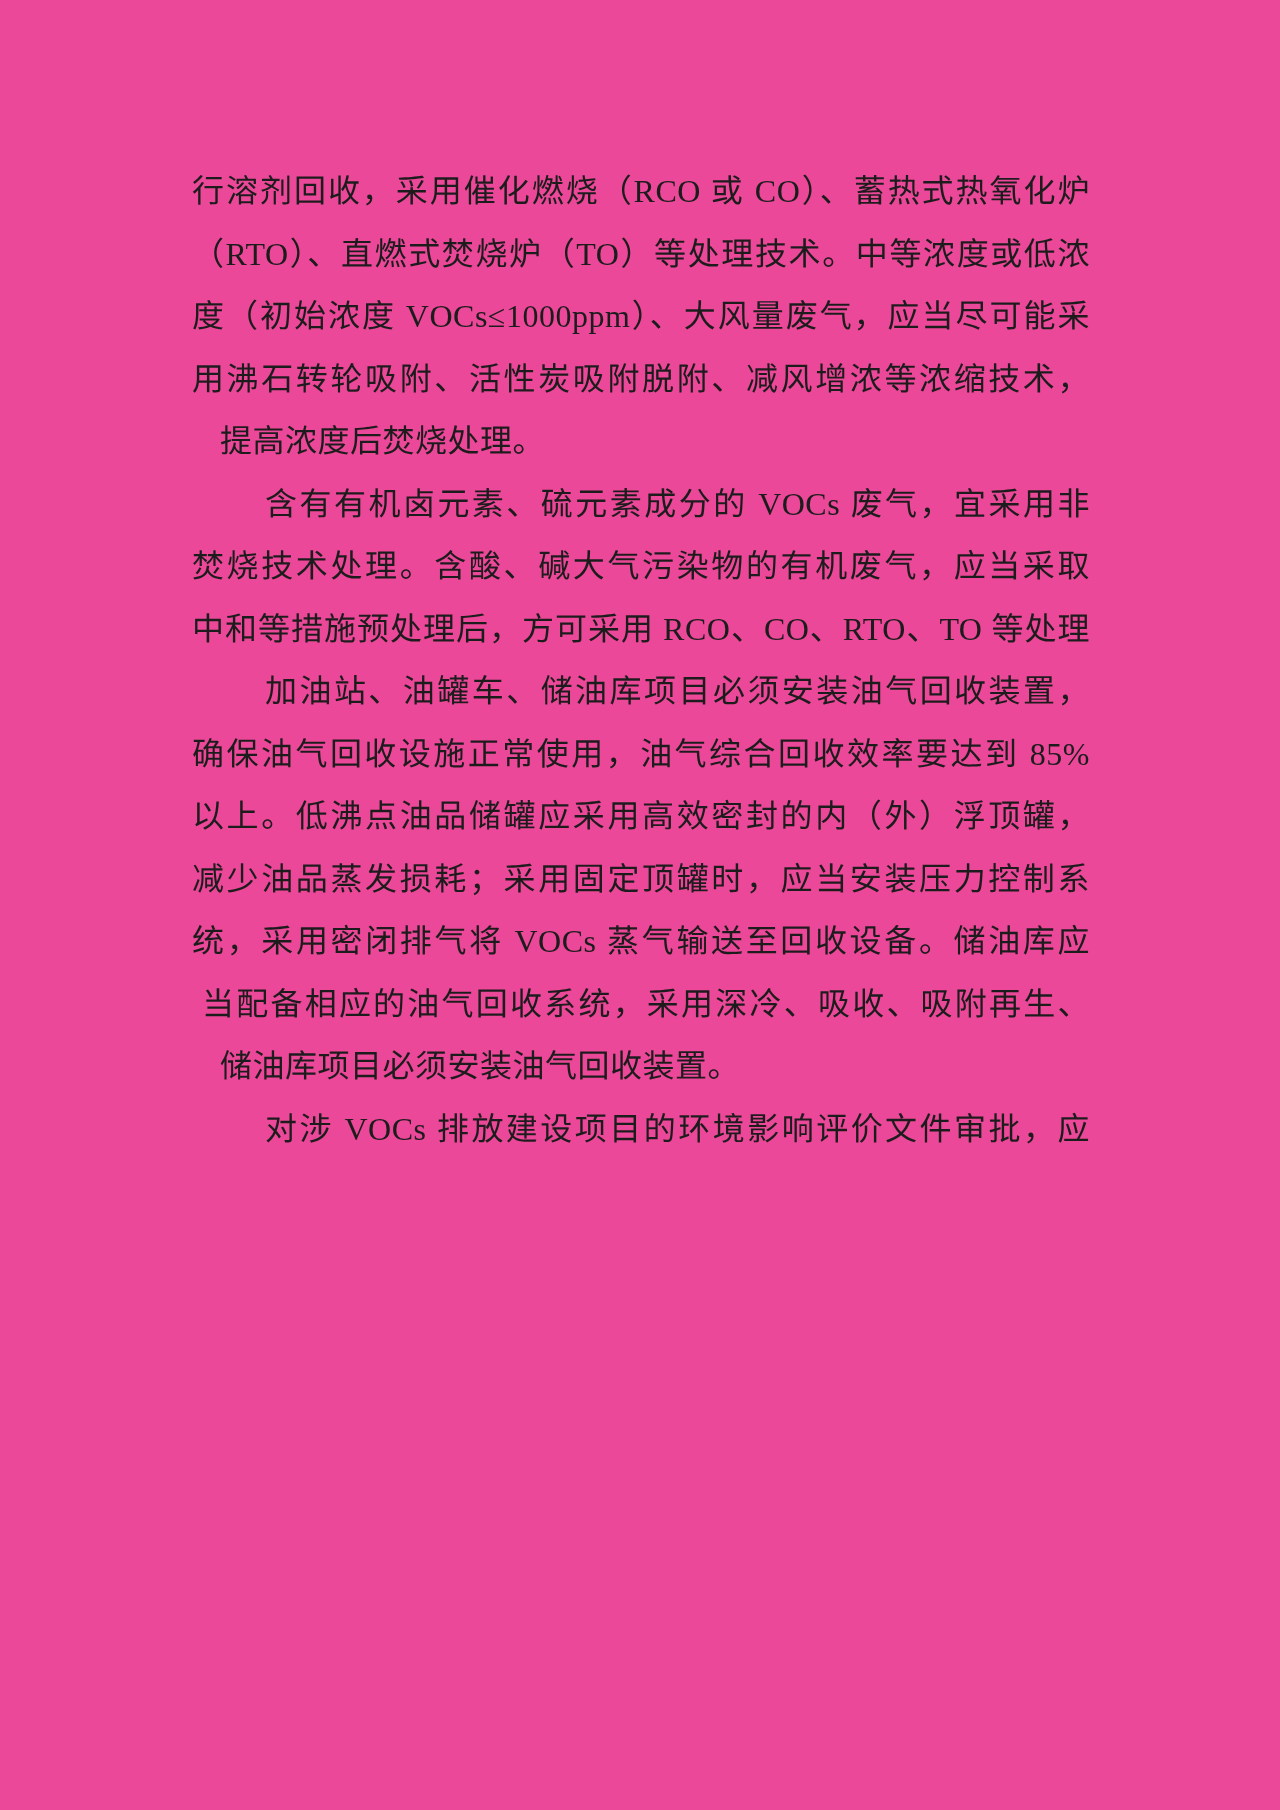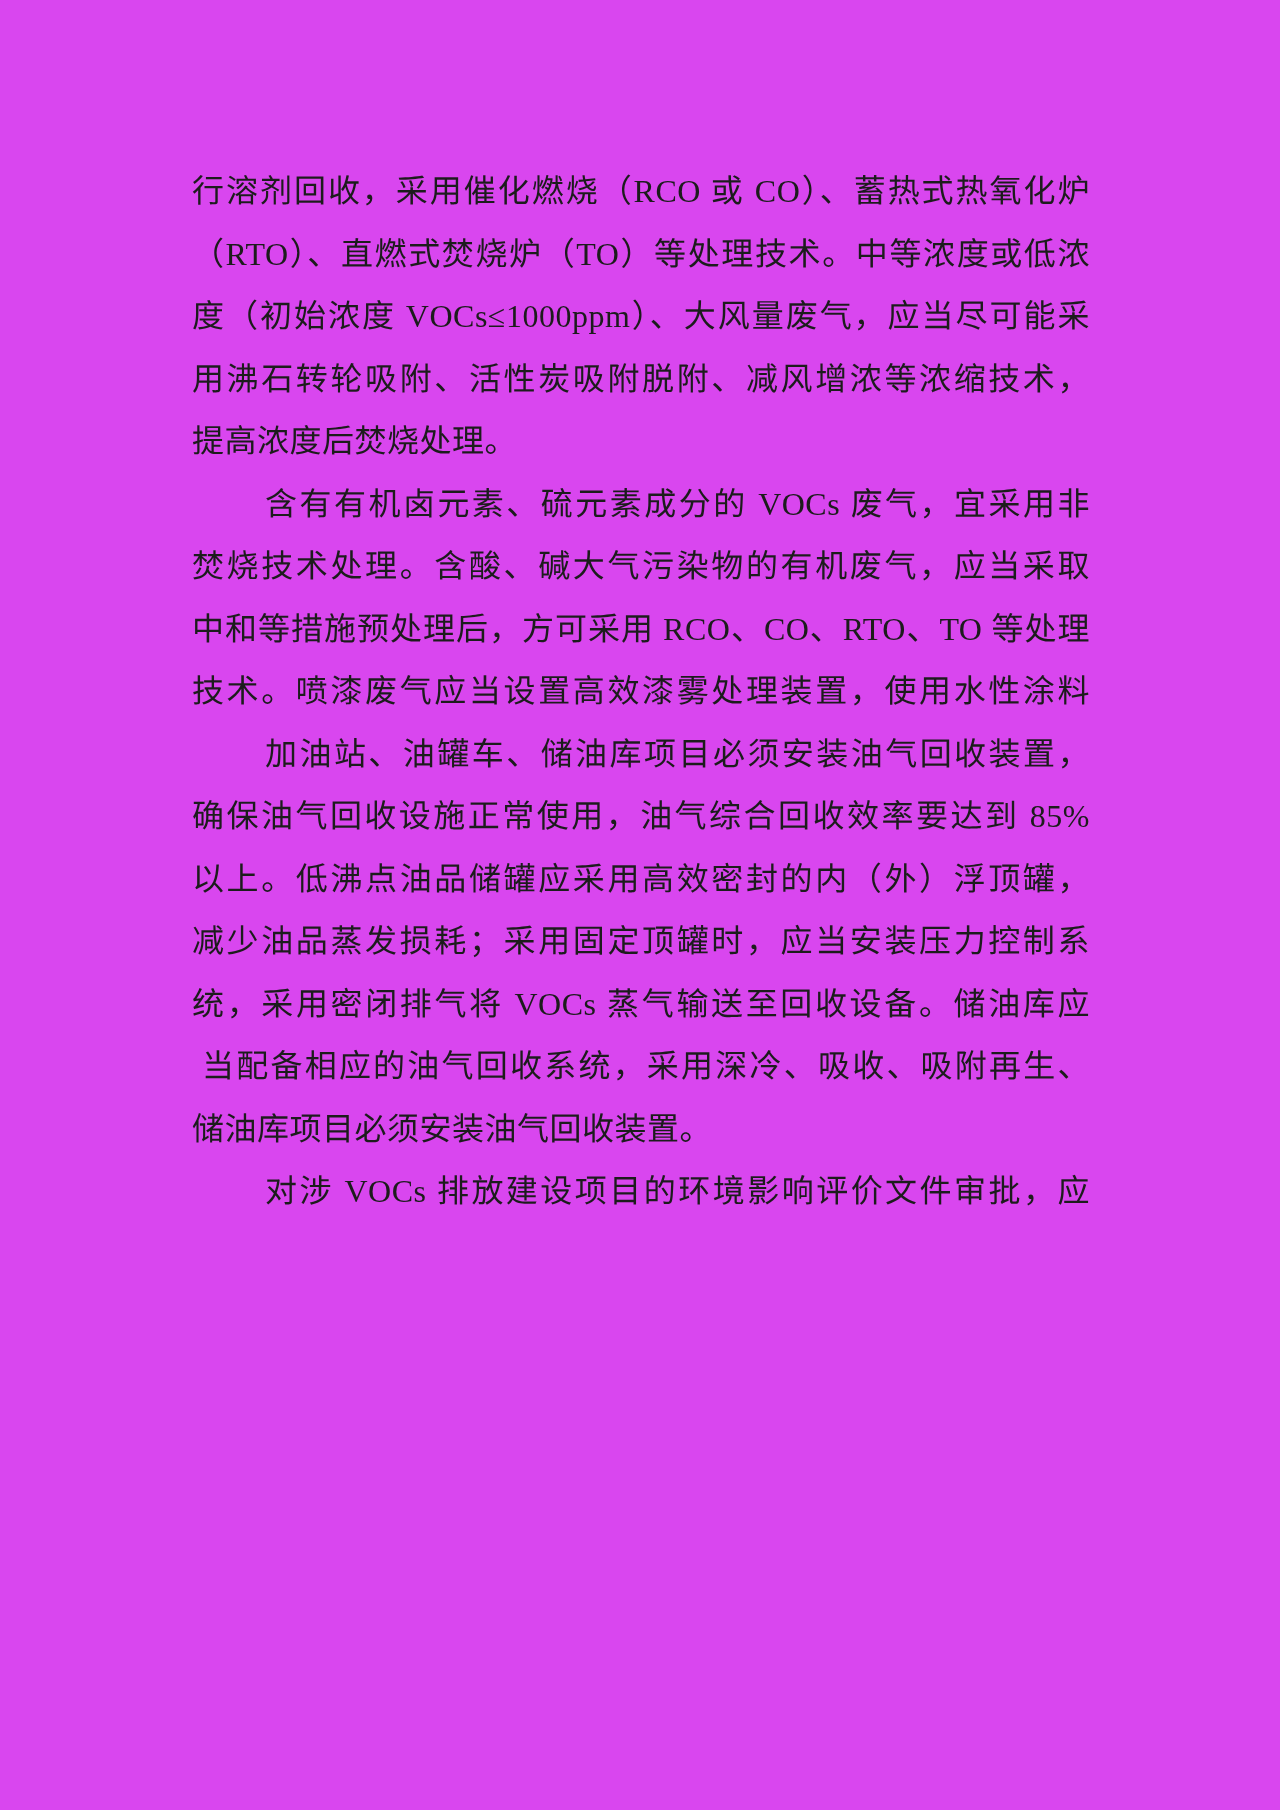--- a/index.html
+++ b/index.html
@@ -31,42 +31,42 @@
     line-height: 62.5px;
     height: 62.5px;
     color: #1c1c1c;
     text-align: justify;
     text-align-last: justify;
     overflow: hidden;
     letter-spacing: 0.5px;
   }
   .line.natural {
     text-align-last: left;
+    margin-left: 28px;
   }
   .line.indent {
     text-indent: 73px;
   }
 </style>
 </head>
 <body>
 
-<div class="page" style="background: #d946ef;">
+<div class="page" style="background: #ec4899;">
   <main class="doc-body" id="doc-body">
       <div class="paragraph">
         <div class="line" style="color: rgb(28, 28, 28);">行溶剂回收，采用催化燃烧（RCO 或 CO）、蓄热式热氧化炉</div>
         <div class="line" style="color: rgb(28, 28, 28);">（RTO）、直燃式焚烧炉（TO）等处理技术。中等浓度或低浓</div>
         <div class="line" style="color: rgb(28, 28, 28);">度（初始浓度 VOCs≤1000ppm）、大风量废气，应当尽可能采</div>
         <div class="line" style="color: rgb(28, 28, 28);">用沸石转轮吸附、活性炭吸附脱附、减风增浓等浓缩技术，</div>
         <div class="line natural" style="color: rgb(28, 28, 28);">提高浓度后焚烧处理。</div>
       </div>
       <div class="paragraph">
         <div class="line indent" style="color: rgb(28, 28, 28);">含有有机卤元素、硫元素成分的 VOCs 废气，宜采用非</div>
         <div class="line" style="color: rgb(28, 28, 28);">焚烧技术处理。含酸、碱大气污染物的有机废气，应当采取</div>
         <div class="line" style="color: rgb(28, 28, 28);">中和等措施预处理后，方可采用 RCO、CO、RTO、TO 等处理</div>
-        <div class="line" style="color: rgb(28, 28, 28);">技术。喷漆废气应当设置高效漆雾处理装置，使用水性涂料</div>
       </div>
       <div class="paragraph">
         <div class="line indent" style="color: rgb(28, 28, 28);">加油站、油罐车、储油库项目必须安装油气回收装置，</div>
         <div class="line" style="color: rgb(28, 28, 28);">确保油气回收设施正常使用，油气综合回收效率要达到 85%</div>
         <div class="line" style="color: rgb(28, 28, 28);">以上。低沸点油品储罐应采用高效密封的内（外）浮顶罐，</div>
         <div class="line" style="color: rgb(28, 28, 28);">减少油品蒸发损耗；采用固定顶罐时，应当安装压力控制系</div>
         <div class="line" style="color: rgb(28, 28, 28);">统，采用密闭排气将 VOCs 蒸气输送至回收设备。储油库应</div>
         <div class="line" style="color: rgb(28, 28, 28); margin-left: 10px;">当配备相应的油气回收系统，采用深冷、吸收、吸附再生、</div>
         <div class="line natural" style="color: rgb(28, 28, 28);">储油库项目必须安装油气回收装置。</div>
       </div>

